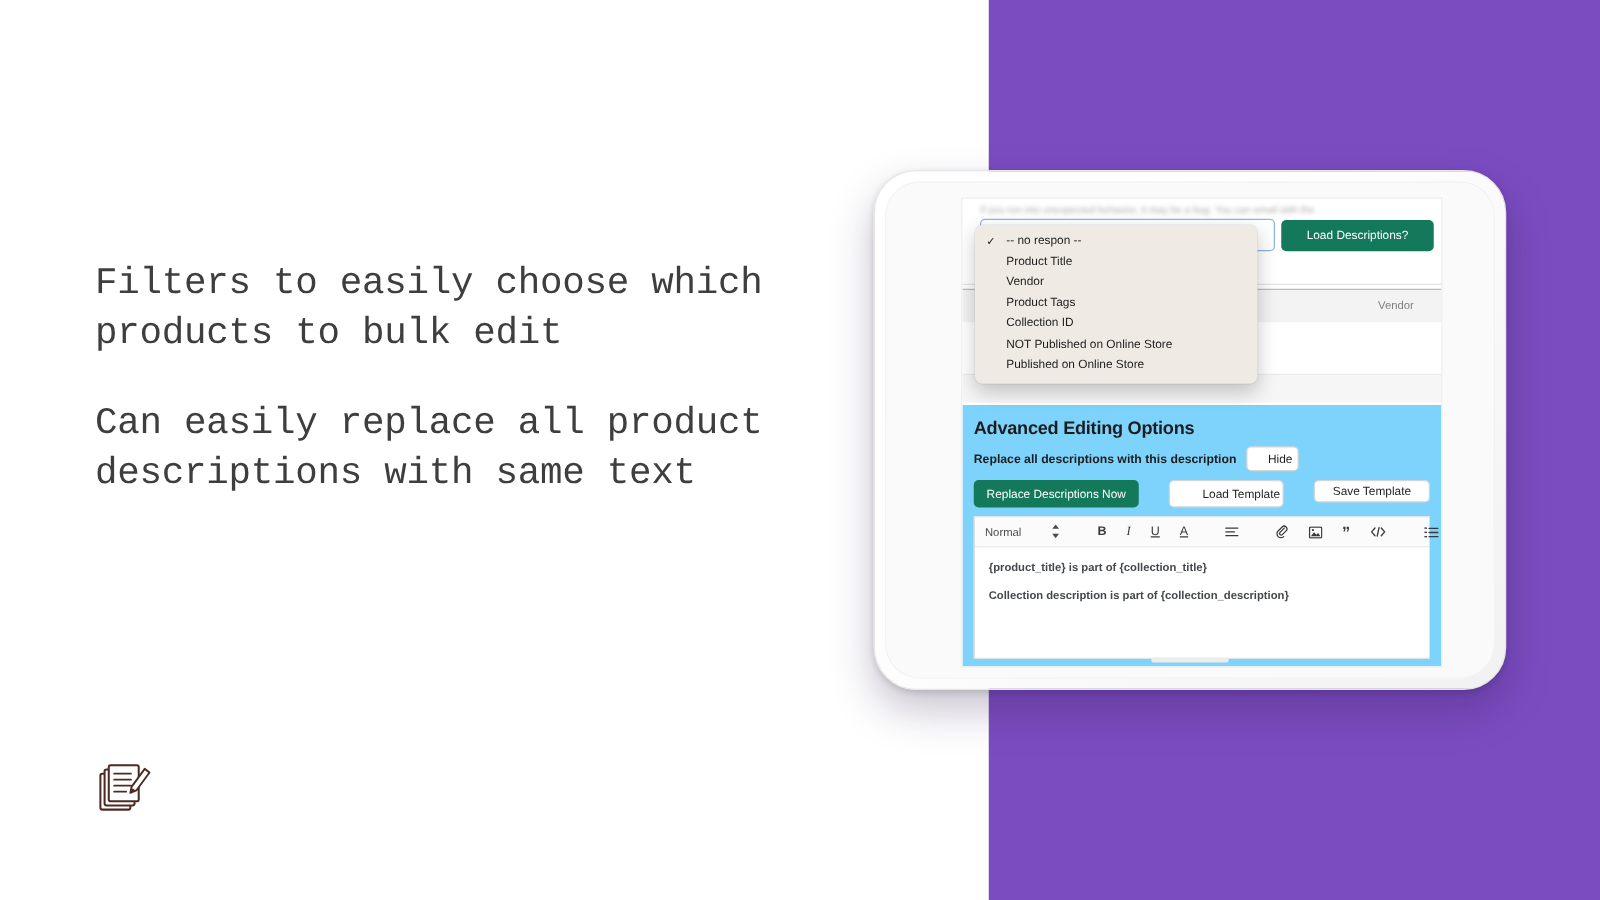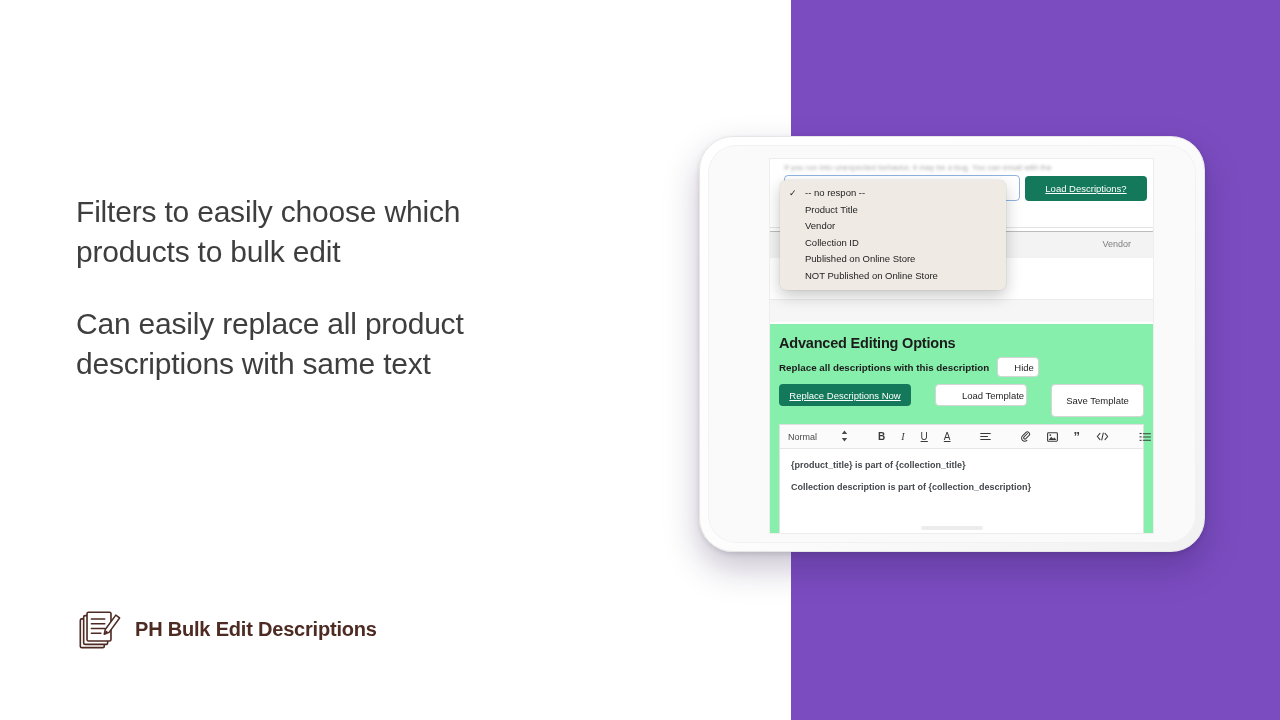--- a/index.html
+++ b/index.html
@@ -11,21 +11,21 @@
   }
   #stage { position: relative; width: 1280px; height: 720px; background: #ffffff; }
 
   
   .purple-panel {
     position: absolute; left: 791px; top: 0; width: 489px; height: 720px;
     background: #7b4cc0;
   }
 
   
-  .copy-block { position: absolute; left: 76px; top: 192px; width: 620px; }
+  .copy-block { position: absolute; left: 76px; top: 208px; width: 620px; font-family: Liberation Mono, monospace; }
   .copy-line {
     font-size: 30px; line-height: 1.33; color: #3e3e3e;
     letter-spacing: -0.2px; font-weight: 400;
   }
   .copy-para { margin-bottom: 32px; }
   .copy-para:last-child { margin-bottom: 0; }
 
   
   .brand { position: absolute; left: 76px; top: 606px; display: flex; align-items: center; gap: 13px; }
   .brand-mark { width: 46px; height: 46px; display: block; }
@@ -70,21 +70,20 @@
   .filter-select {
     position: absolute; left: 14px; top: 16px; width: 236px; height: 26px;
     border: 1.5px solid #8fb4e0; border-radius: 4px; background: #fff;
   }
 
   .btn-green {
     background: #13795a; color: #ffffff; border: none; border-radius: 4px;
     font-size: 9.5px; font-family: "Liberation Sans", sans-serif;
     display: inline-flex; align-items: center; justify-content: center;
     white-space: nowrap;
-    text-decoration: underline;
   }
   .load-desc-btn {
     position: absolute; right: 6px; top: 17px; width: 122px; height: 25px;
   }
 
   .support-line {
     position: absolute; left: 14px; top: 50px; right: 6px;
     font-size: 9.5px; color: #3a3a3a; white-space: nowrap; overflow: hidden;
   }
 
@@ -117,36 +116,36 @@
   }
   .dd-item {
     position: relative; height: 16.5px; line-height: 16.5px;
     padding-left: 25px; font-size: 9.5px; color: #1d1d1d; white-space: nowrap;
   }
   .dd-check { position: absolute; left: 9px; top: 0; font-size: 9px; color: #1d1d1d; }
 
   
   .adv-panel {
     position: absolute; left: 0; top: 165px; right: 0; bottom: 0;
-    background: #86efac; padding: 11px 9px 0 9px;
+    background: #7dd3fc; padding: 11px 9px 0 9px;
   }
   .adv-title { font-size: 14.5px; font-weight: bold; color: #1c1c1c; letter-spacing: -.2px; }
   .adv-sub-row { display: flex; align-items: center; gap: 8px; margin-top: 6px; }
   .adv-sub { font-size: 9.8px; font-weight: bold; color: #1c1c1c; white-space: nowrap; }
   .btn-white {
     background: #ffffff; border: 1px solid #d5d5d5; border-radius: 4px;
     font-size: 9.5px; color: #1f1f1f; font-family: "Liberation Sans", sans-serif;
     display: inline-flex; align-items: center; justify-content: center;
     white-space: nowrap;
   }
   .hide-btn { width: 42px; height: 20px; padding-left: 12px; }
   .btn-row { display: flex; gap: 24px; margin-top: 7px; }
   .replace-btn { width: 148px; height: 22px; }
   .load-tpl-btn { width: 100px; height: 22px; padding-left: 24px; }
-  .save-tpl-btn { width: 104px; height: 33px; }
+  .save-tpl-btn { width: 104px; height: 18px; }
 
   
   .editor-wrap { margin-top: 7px; background: #ffffff; border: 1px solid #e0e0e0; }
   .editor-toolbar {
     display: flex; align-items: center; height: 24px;
     background: #fbfbfb; border-bottom: 1px solid #e6e6e6;
     padding: 0 8px; gap: 16px;
   }
   .tb-normal { font-size: 9px; color: #4a4a4a; }
   .tb-stepper { margin-left: 8px; font-size: 9px; color: #4a4a4a; line-height: 1; }
@@ -190,21 +189,20 @@
         <line x1="16" y1="13.5" x2="30" y2="13.5"></line>
         <line x1="16" y1="18.5" x2="30" y2="18.5"></line>
         <line x1="16" y1="23.5" x2="30" y2="23.5"></line>
         <line x1="16" y1="28.5" x2="26" y2="28.5"></line>
       </g>
       <g fill="#ffffff" stroke="#4d2b22" stroke-width="1.6" stroke-linejoin="round">
         <path d="M30.5 24.5 L41.5 9.5 L45.5 12.5 L34.5 27.5 L29.5 29.5 Z"></path>
       </g>
       <path d="M29.6 29.4 L31.3 25.6 L33.9 27.5 Z" fill="#4d2b22"></path>
     </svg>
-    <div class="brand-name">PH Bulk Edit Descriptions</div>
   </div>
 
   <div class="tablet">
     <div class="tablet-inner">
       <div class="tablet-screen">
 
         <div class="app">
 
           <div class="blurred-line">If you run into unexpected behavior, it may be a bug. You can email with the</div>
 
@@ -228,27 +226,30 @@
               <span class="dd-check">✓</span>
               <span>-- no respon --</span>
             </div>
             <div class="dd-item">
               <span>Product Title</span>
             </div>
             <div class="dd-item">
               <span>Vendor</span>
             </div>
             <div class="dd-item">
+              <span>Product Tags</span>
+            </div>
+            <div class="dd-item">
               <span>Collection ID</span>
             </div>
             <div class="dd-item">
+              <span>NOT Published on Online Store</span>
+            </div>
+            <div class="dd-item">
               <span>Published on Online Store</span>
-            </div>
-            <div class="dd-item">
-              <span>NOT Published on Online Store</span>
             </div>
           </div>
 
           <div class="adv-panel">
             <div class="adv-title">Advanced Editing Options</div>
 
             <div class="adv-sub-row">
               <div class="adv-sub">Replace all descriptions with this description</div>
               <button class="btn-white hide-btn">Hide</button>
             </div>

